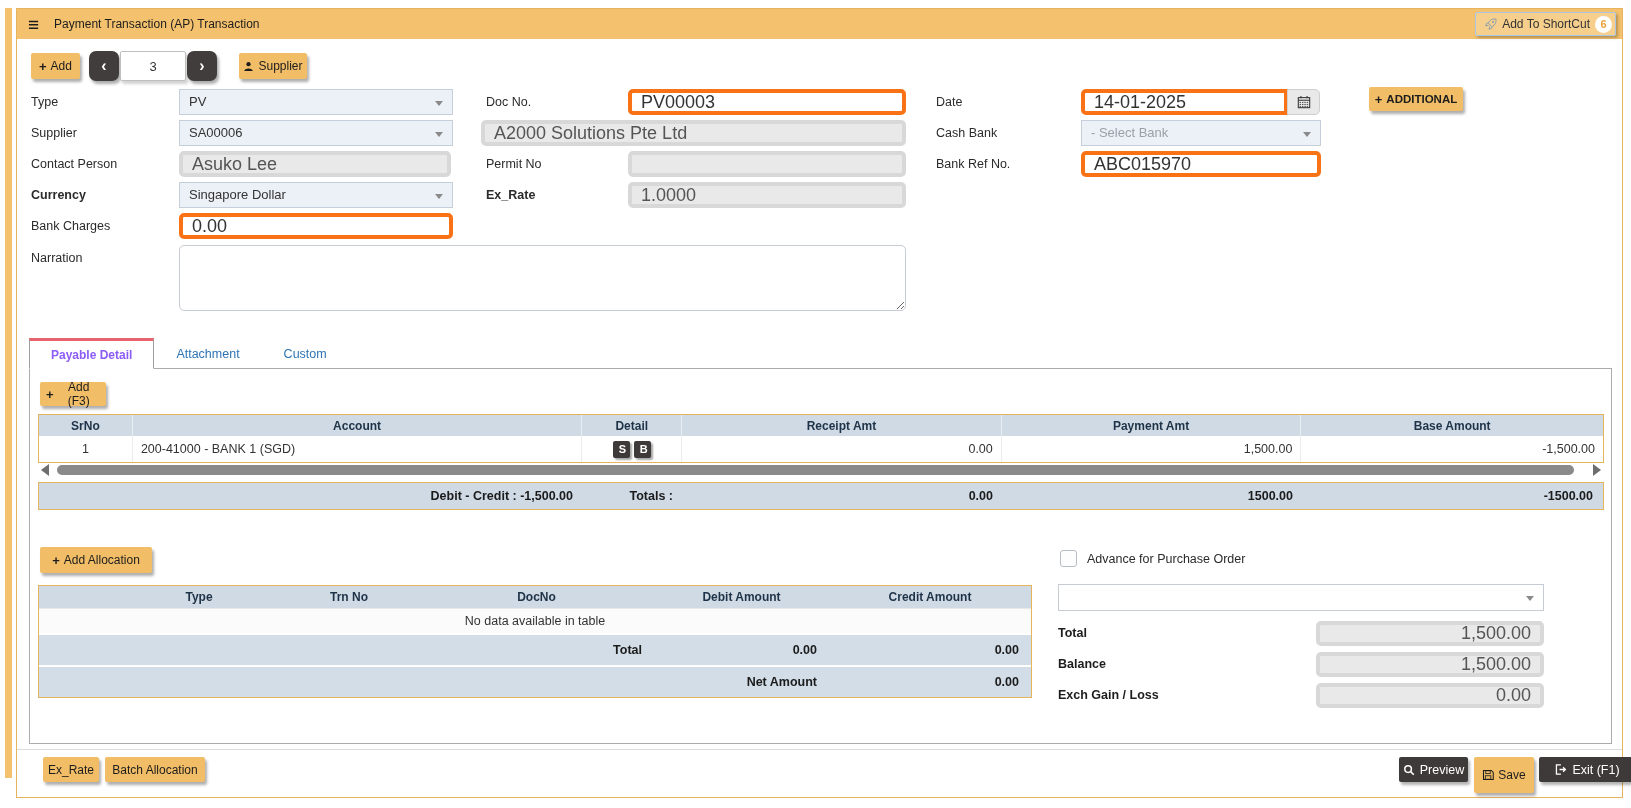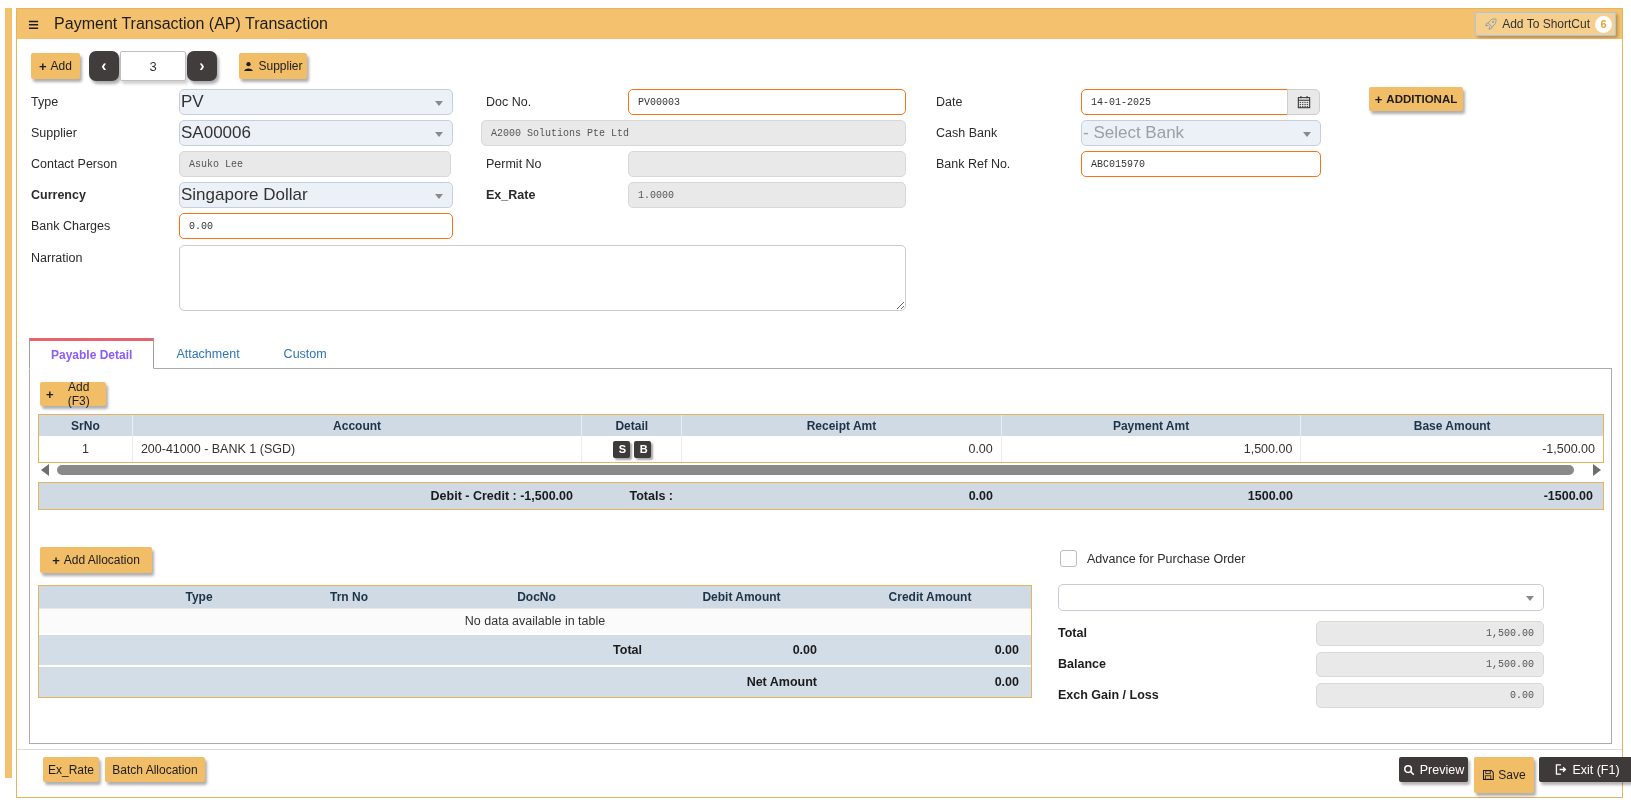--- a/index.html
+++ b/index.html
@@ -7,21 +7,21 @@
   body {
     width:1631px; height:808px; background:#fff; position:relative; overflow:hidden;
     font-family:"Liberation Sans","DejaVu Sans",sans-serif; color:#2b2b2b;
   }
   .accent-strip { position:absolute; left:5px; top:8px; width:7px; height:770px; background:#F4C26E; }
   .frame { position:absolute; left:16px; top:8px; width:1607px; height:790px; border:1px solid #E5B45C; background:#fff; }
 
   
   .titlebar { position:absolute; left:0; top:0; width:100%; height:30px; background:#F4C26E; display:flex; align-items:center; }
   .menu-icon { margin-left:11px; font-size:19px; font-weight:bold; color:#1d1d1d; cursor:pointer; line-height:1; }
-  .title { margin-left:15px; font-size:16px; color:#1d1d1d; }
+  .title { margin-left:15px; font-size:12px; color:#1d1d1d; }
   .shortcut-btn { position:absolute; right:6px; top:3px; height:24px; border:1px solid #A9C7E6; background:rgba(255,255,255,0.22);
     display:flex; align-items:center; gap:5px; padding:0 3px 0 8px; font-size:12px; color:#333; border-radius:2px;
     box-shadow:2px 2px 3px rgba(0,0,0,0.25); cursor:pointer; }
   .shortcut-badge { width:17px; height:17px; border-radius:50%; background:#fff; color:#E8A23C; font-size:11px; font-weight:bold;
     display:flex; align-items:center; justify-content:center; }
 
   
   .btn-orange { position:absolute; background:#F1BD67; border:none; color:#1d1d1d; font-size:12px; border-radius:2px;
     display:flex; align-items:center; justify-content:center; gap:4px; box-shadow:2px 3px 3px rgba(0,0,0,0.32);
     font-family:inherit; cursor:pointer; padding:0 6px; }
@@ -32,26 +32,26 @@
   .bold { font-weight:bold; }
 
   
   .pager-btn { position:absolute; width:30px; height:30px; background:#413D3C; color:#fff; border:none; border-radius:7px;
     font-size:16px; font-weight:bold; box-shadow:2px 3px 3px rgba(0,0,0,0.32); cursor:pointer; line-height:28px; }
   .pager-input { position:absolute; width:66px; height:30px; border:1px solid #BFBFBF; border-radius:2px; text-align:center;
     font-size:13px; font-family:inherit; color:#333; box-shadow:2px 3px 3px rgba(0,0,0,0.18); }
 
   
   .lbl { position:absolute; font-size:12.5px; color:#2b2b2b; height:26px; line-height:26px; white-space:nowrap; }
-  .inp { position:absolute; height:26px; border:1px solid #f97316; border-radius:5px; padding:0 9px; font-size:10px;
-    color:#333; background:#fff; font-family:Liberation Mono, monospace; }
+  .inp { position:absolute; height:26px; border:4px solid #f97316; border-radius:5px; padding:0 9px; font-size:18px;
+    color:#333; background:#fff; font-family:Liberation Sans, sans-serif; }
   .inp.dis { background:#E9E9E9; border-color:#D8D8D8; color:#555; }
   .ta-r { text-align:right; }
-  .sel { position:absolute; height:26px; background:#ECF1F7; border:1px solid #C5CFDC; border-radius:5px; font-size:17px;
-    color:#333; line-height:24px; padding:0 24px 0 1px; cursor:pointer; white-space:nowrap; overflow:hidden; }
+  .sel { position:absolute; height:26px; background:#ECF1F7; border:1px solid #C5CFDC; border-radius:0; font-size:13px;
+    color:#333; line-height:24px; padding:0 24px 0 9px; cursor:pointer; white-space:nowrap; overflow:hidden; }
   .sel::after { content:""; position:absolute; right:9px; top:11px; border-left:4px solid transparent; border-right:4px solid transparent; border-top:5px solid #8a8a8a; }
   .sel.dis { color:#9aa0a6; cursor:default; }
   .sel.white { background:#fff; border-color:#C7CBD3; }
   textarea.narr { position:absolute; border:1px solid #C7CBD3; border-radius:5px; padding:6px 9px; font-size:12.5px;
     font-family:inherit; color:#333; resize:both; }
   .cal-btn { position:absolute; height:26px; width:33px; background:#E9E9E9; border:1px solid #CFCFCF; border-radius:0 5px 5px 0;
     display:flex; align-items:center; justify-content:center; cursor:pointer; }
 
   
   .tabbar { position:absolute; left:12px; top:329px; height:31px; display:flex; align-items:stretch; z-index:2; }

